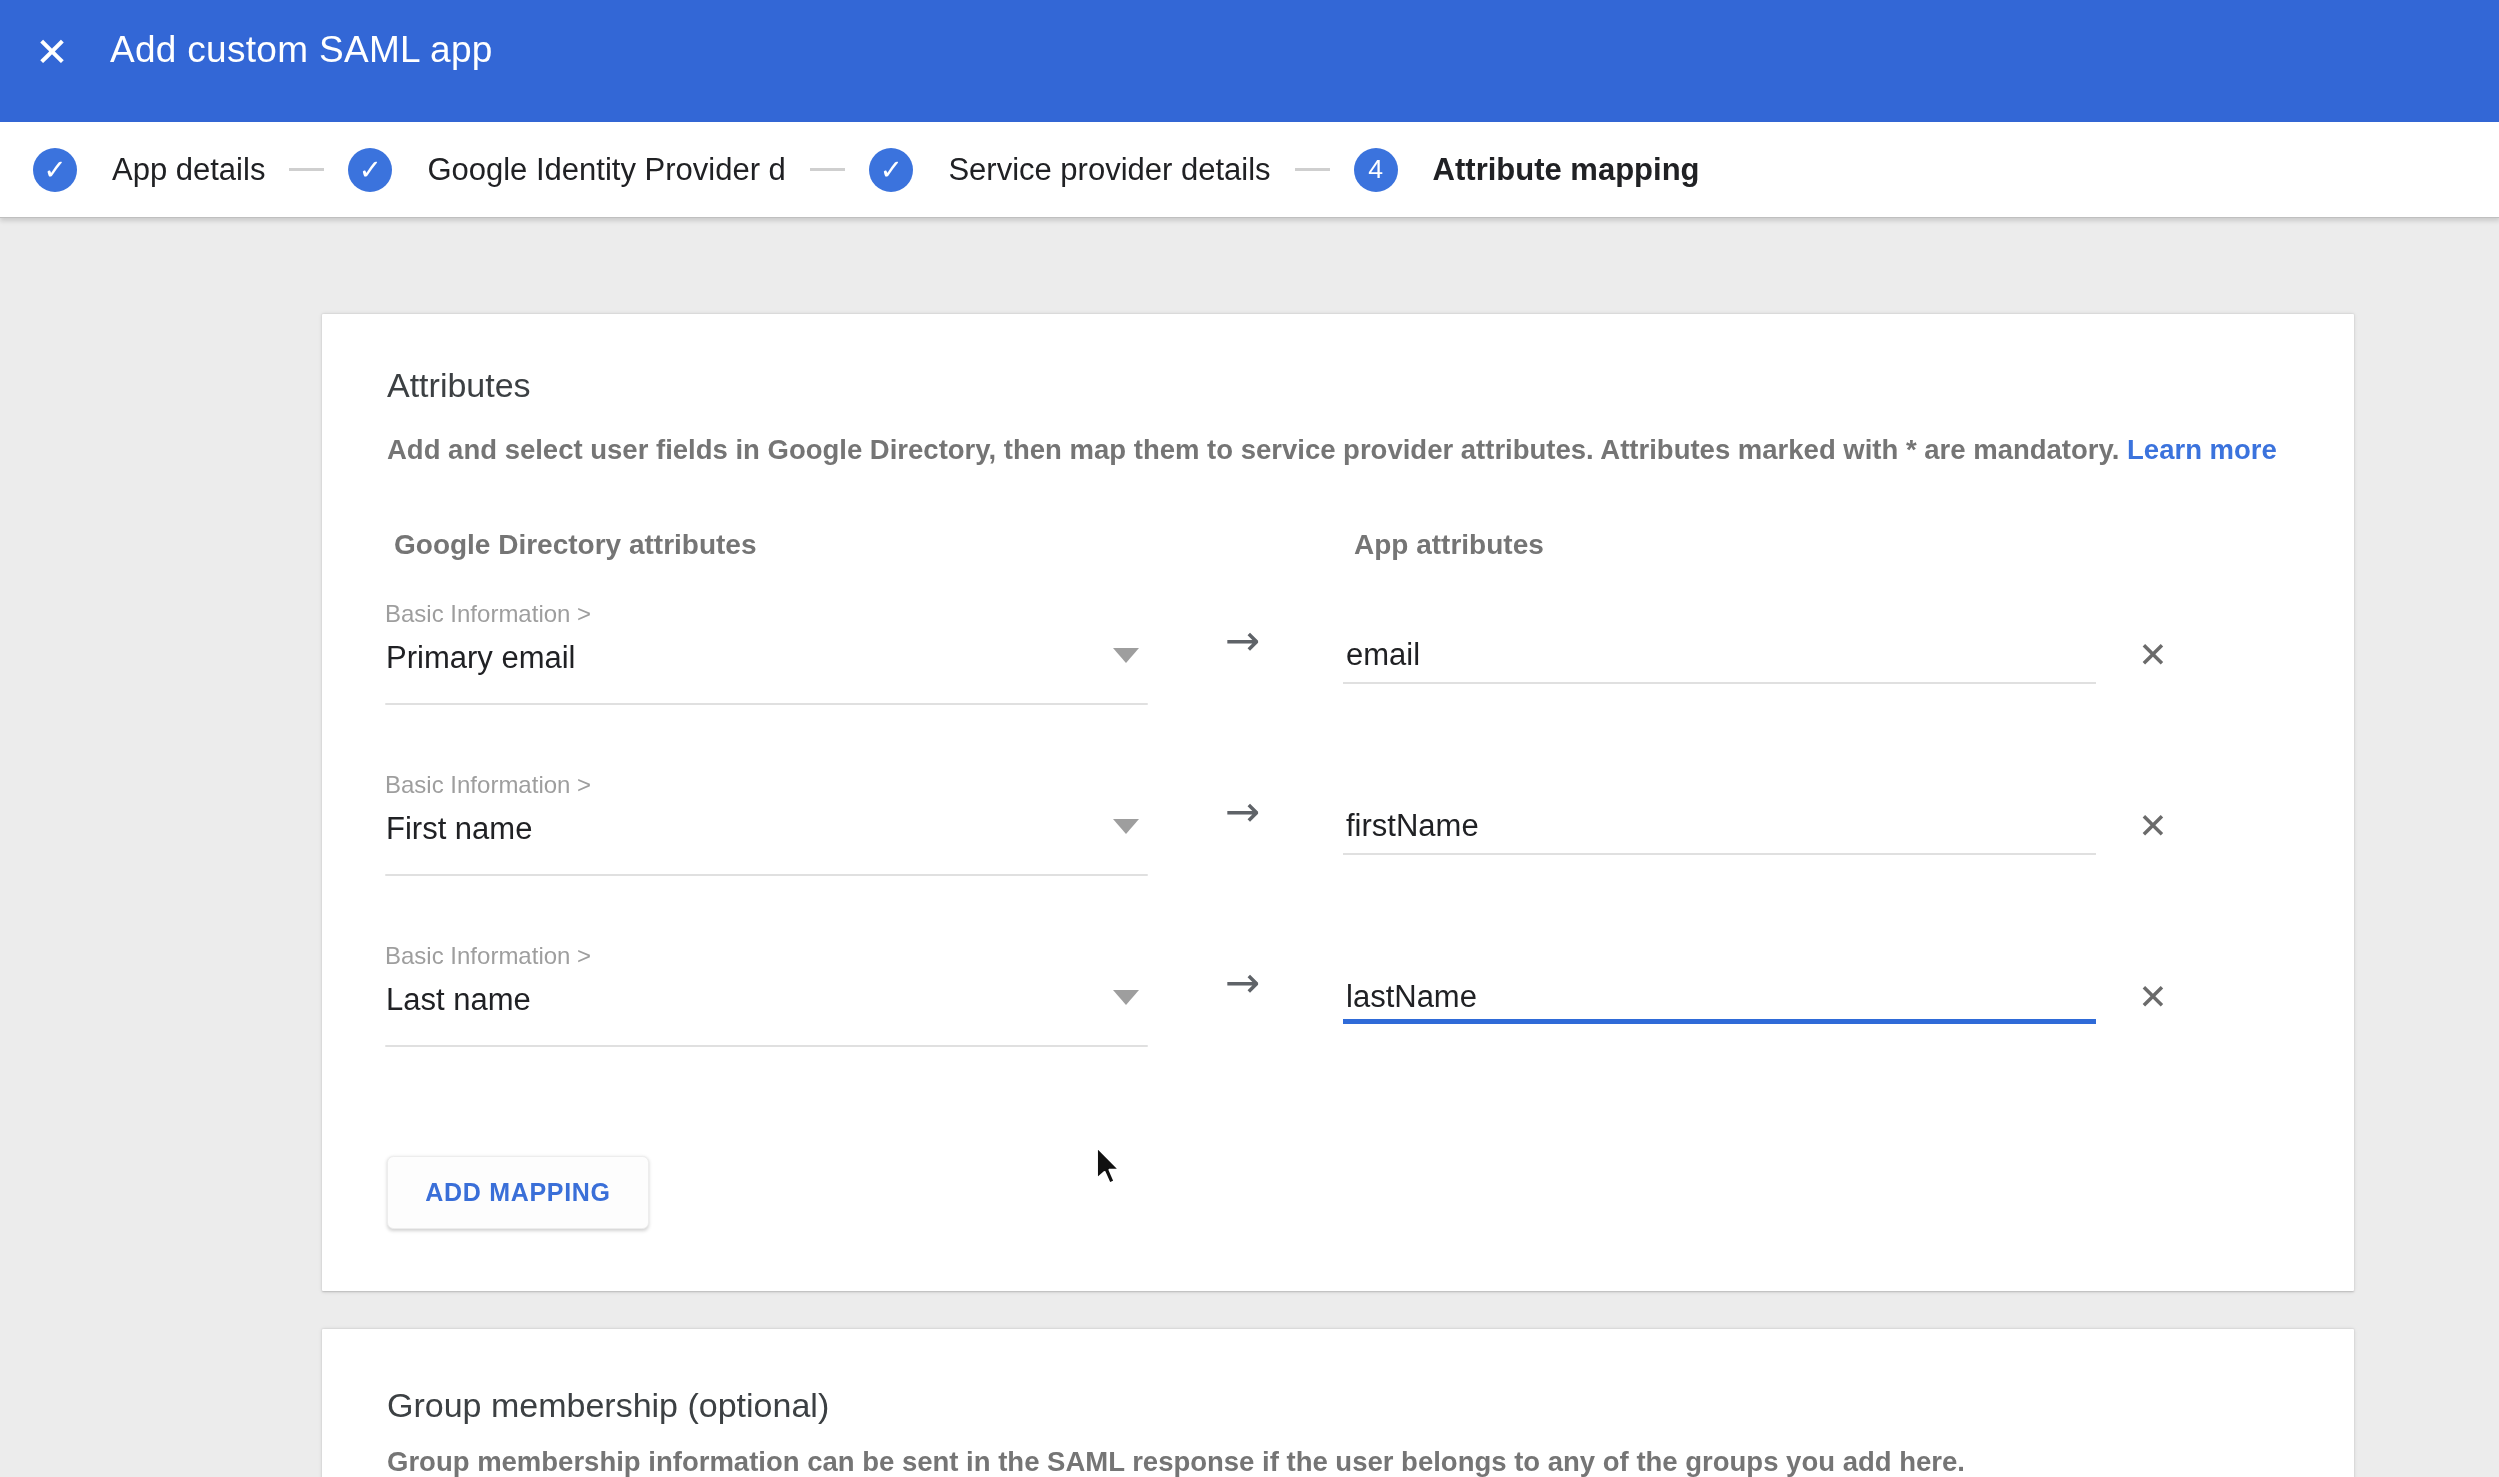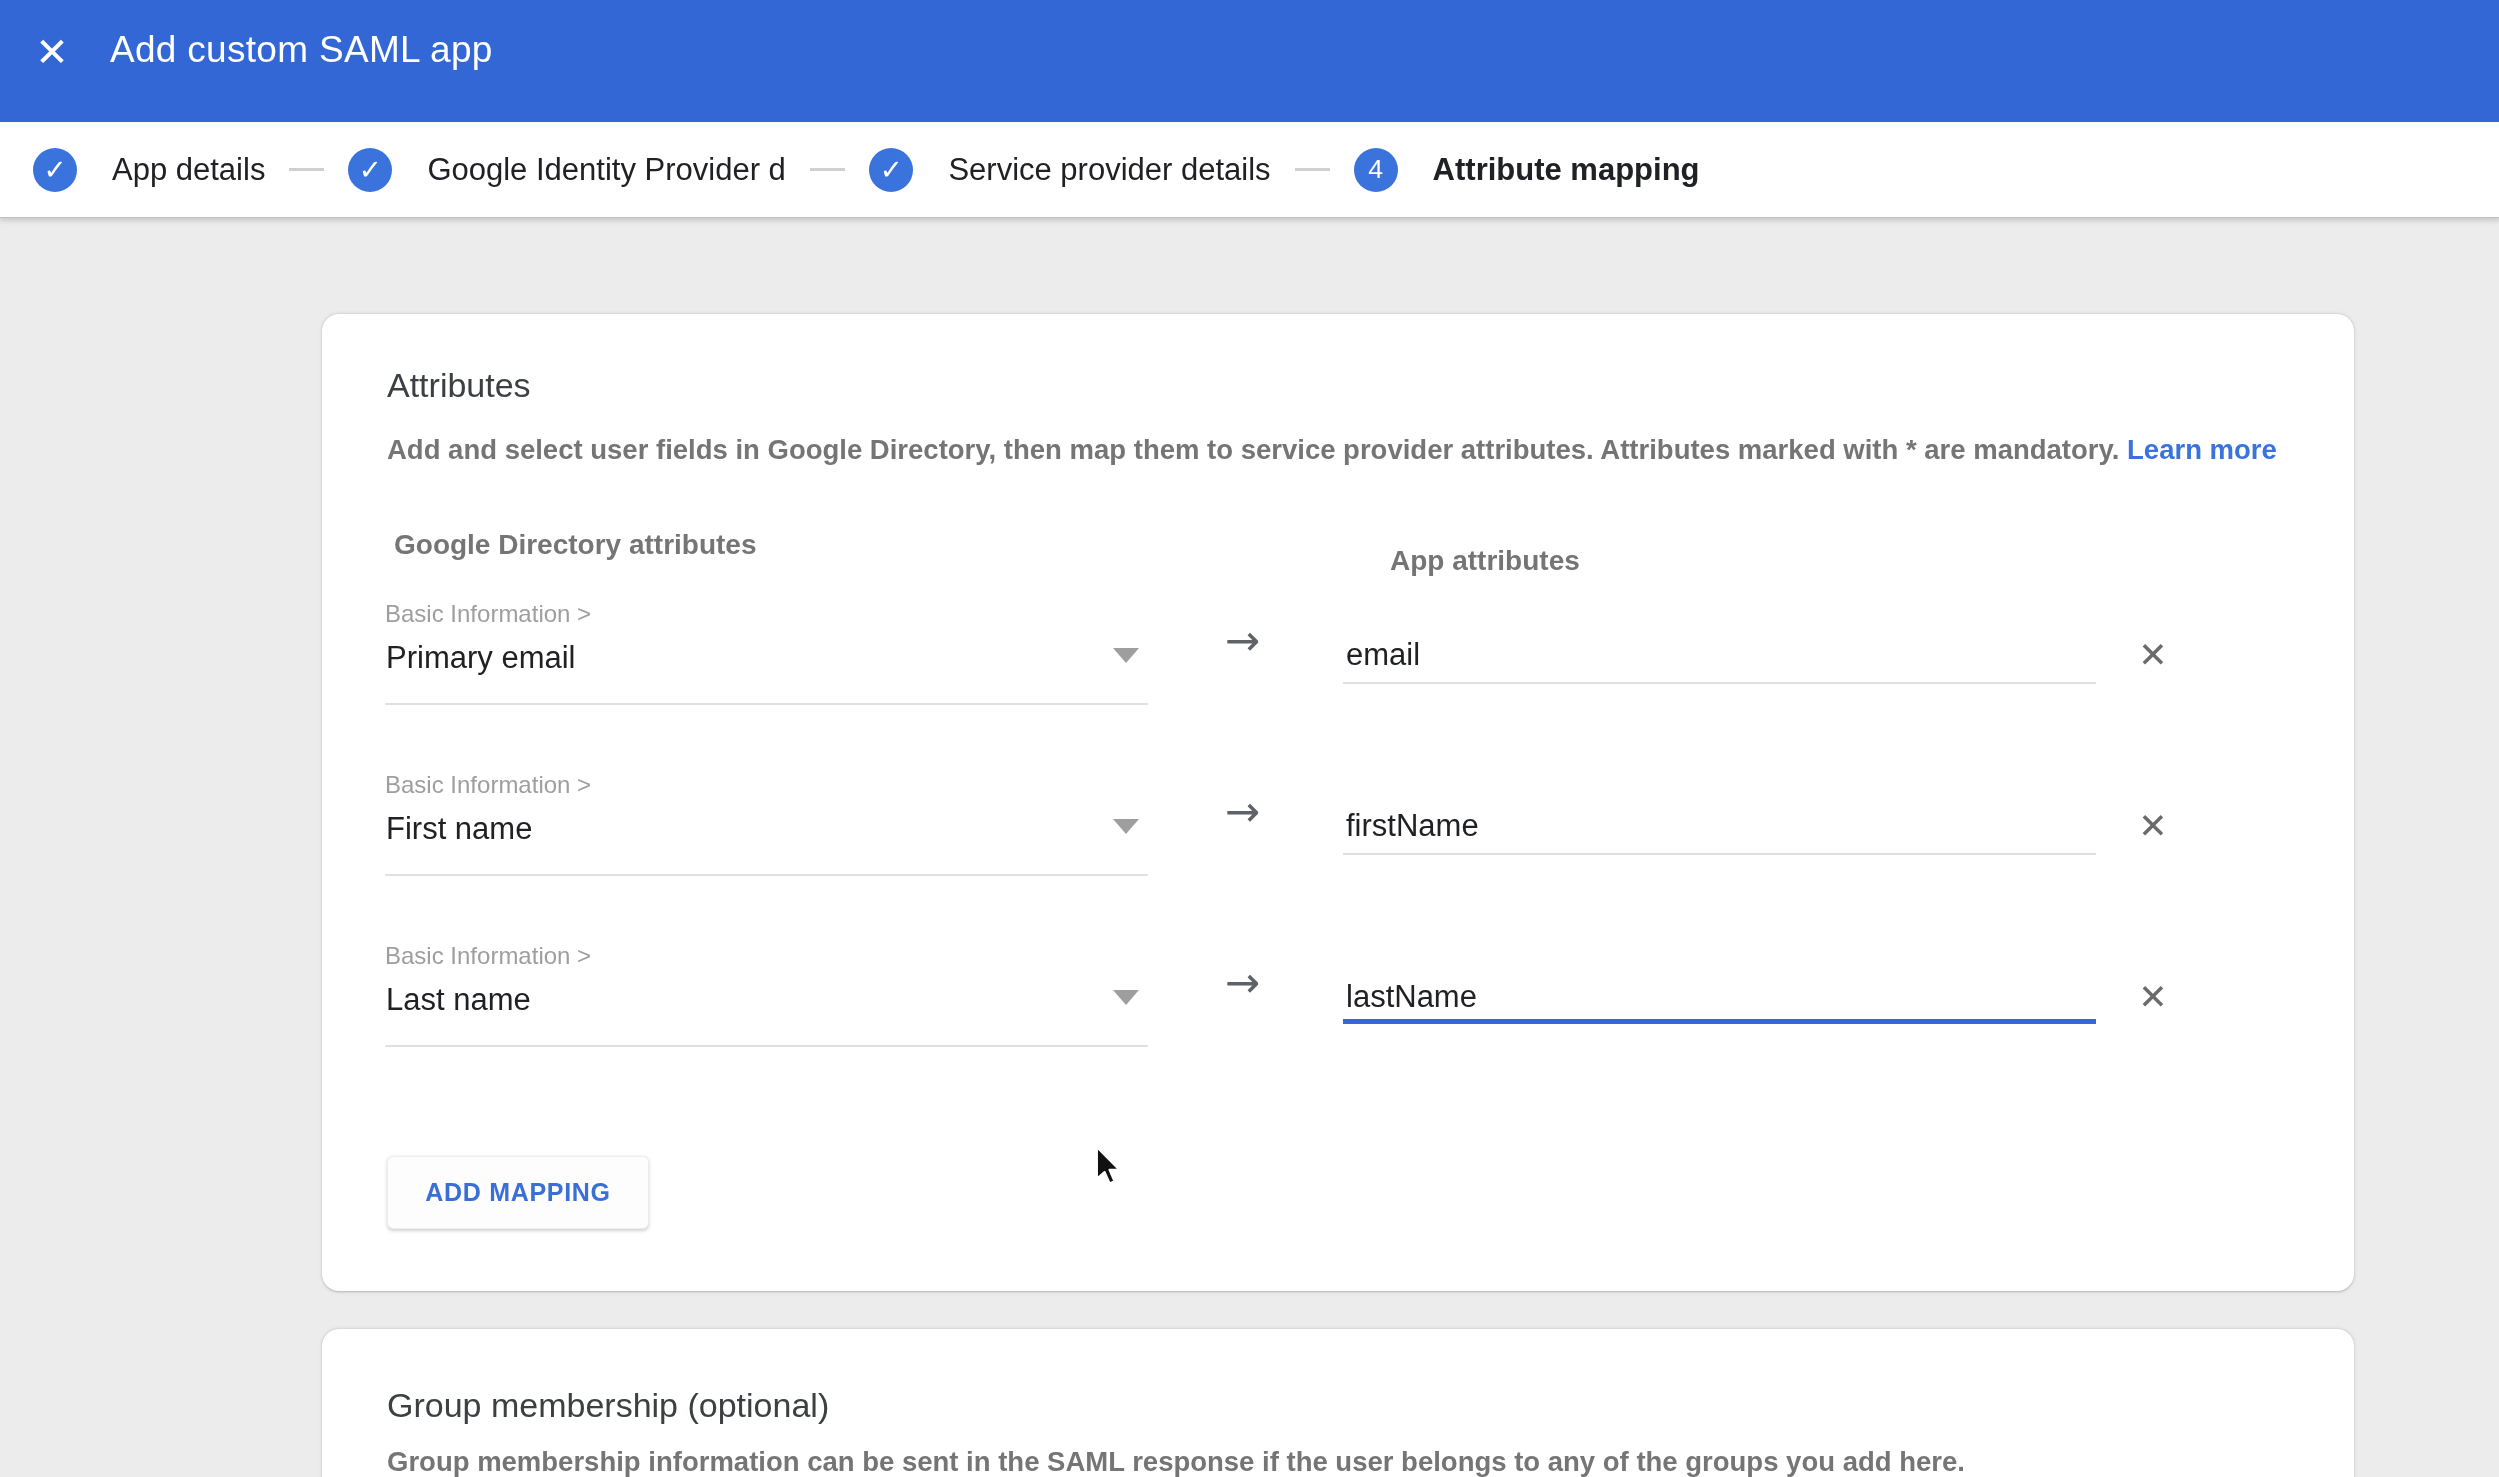--- a/index.html
+++ b/index.html
@@ -59,21 +59,21 @@
     margin-left:35px;font-size:31px;color:var(--text-dark);white-space:nowrap;
   }
   .step-label.clipped{max-width:359px;overflow:hidden;}
   .step-label.current{font-weight:700;}
   .step-dash{
     width:35px;height:2.7px;background:#cfcfcf;margin:0 24px;flex:0 0 35px;
   }
   
   .card{
     position:absolute;left:322px;width:2032px;background:#ffffff;
-    border-radius:17px;
+    border-radius:1px;
     box-shadow:0 0.9px 1.8px rgba(0,0,0,.16),0 0.9px 4.6px rgba(0,0,0,.10);
   }
   .card.attributes{top:314px;height:977px;}
   .card.groups{top:1329px;height:238px;border-bottom-left-radius:0;border-bottom-right-radius:0;}
   .card-title{
     position:absolute;left:65px;font-size:34px;font-weight:500;color:#3c4043;
     white-space:nowrap;
   }
   .card.attributes .card-title{top:52px;}
   .card.groups .card-title{top:57px;}
@@ -83,21 +83,21 @@
     font-weight:bold;
   }
   .card.attributes .card-desc{top:120px;}
   .card.groups .card-desc{top:117px;}
   .learn-more{color:var(--blue-accent);cursor:pointer;text-decoration:none;}
   .col-header{
     position:absolute;font-size:28px;font-weight:700;color:var(--text-gray);
     white-space:nowrap;top:529px;
   }
   .col-header.left{left:394px;}
-  .col-header.right{left:1390px;margin-top:16px;}
+  .col-header.right{left:1354px;}
   
   .mapping-row{position:absolute;left:0;width:2016px;height:171px;}
   .gd-category{
     position:absolute;left:385px;top:0;font-size:24px;color:var(--text-lightgray);
     white-space:nowrap;
   }
   .gd-value{
     position:absolute;left:386px;top:40px;font-size:31px;color:var(--text-dark);
     white-space:nowrap;
   }

